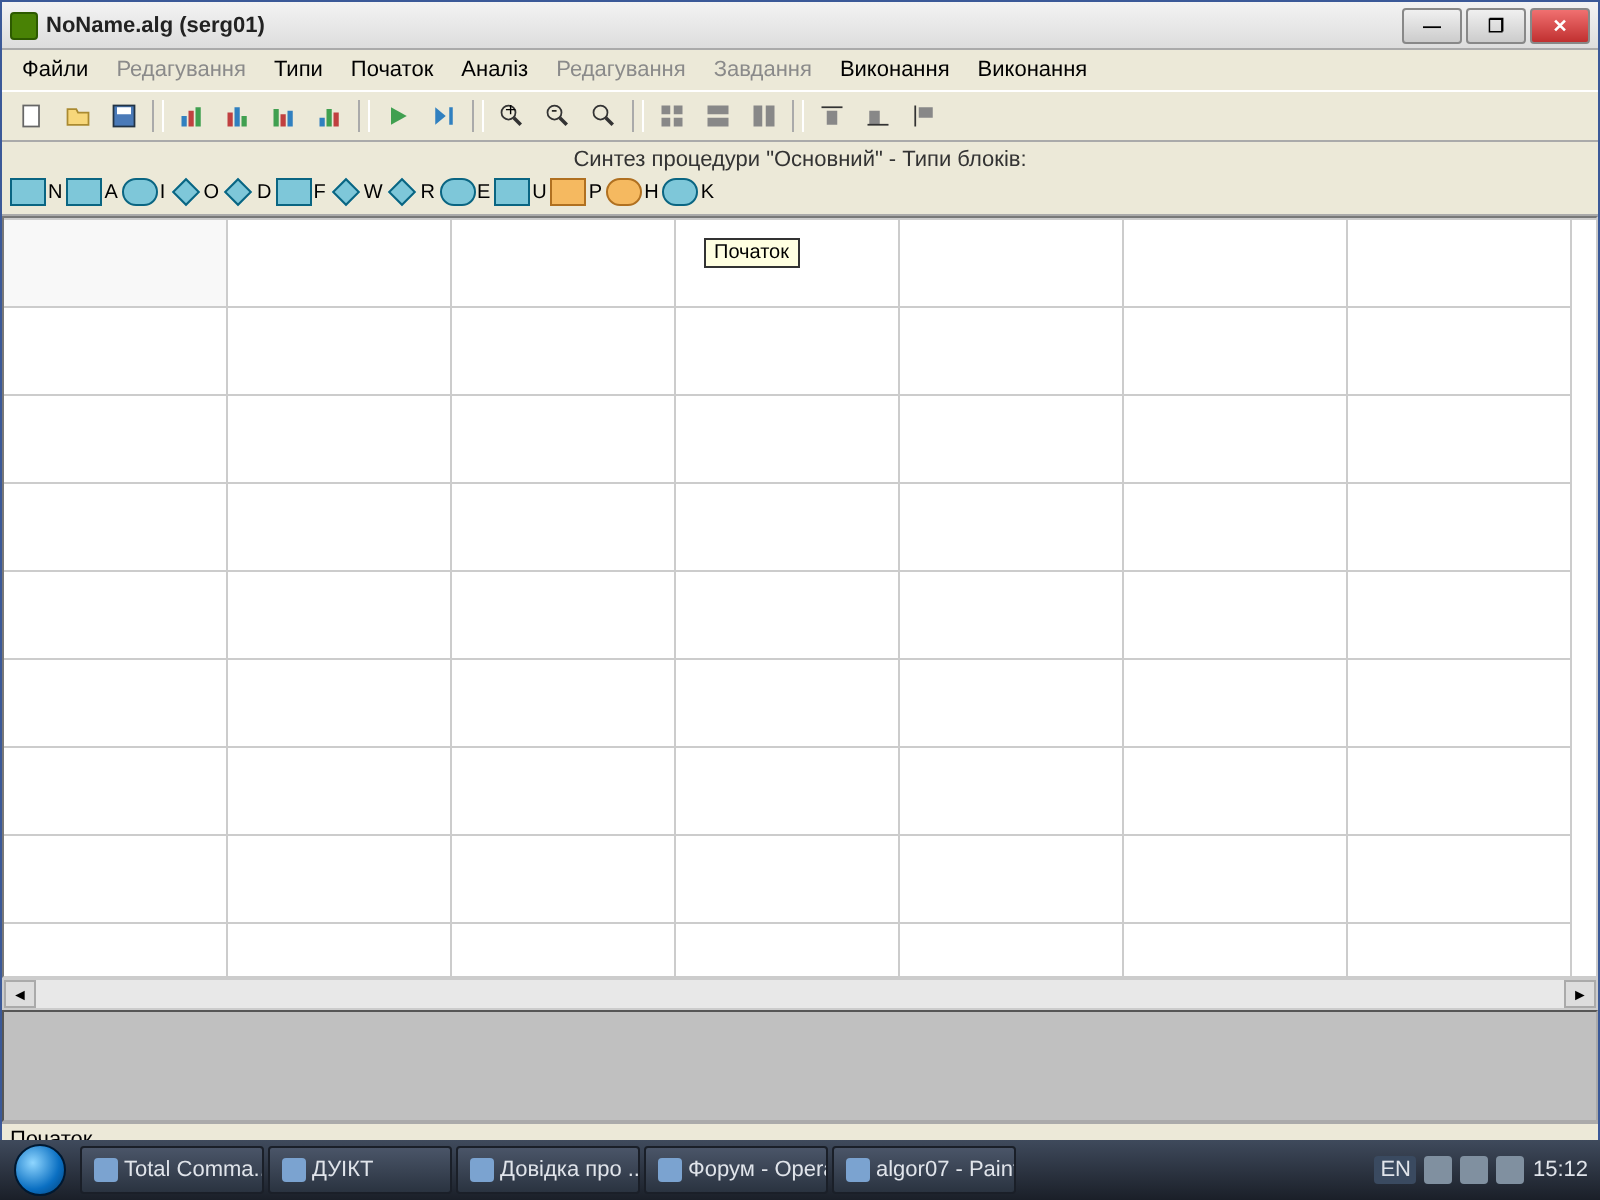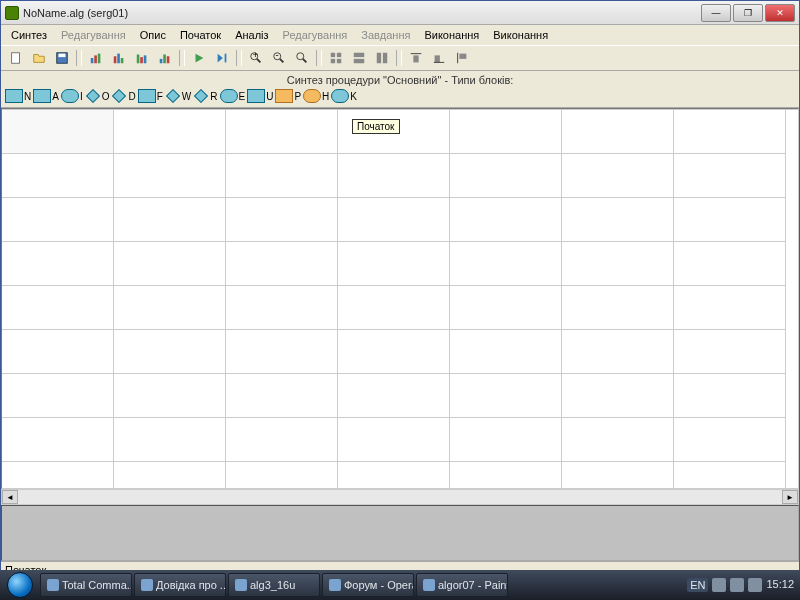--- a/index.html
+++ b/index.html
@@ -1,18 +1,18 @@
 <!DOCTYPE html>
 <html><head>
 <meta charset="utf-8">
 <style>
 * { margin:0; padding:0; box-sizing:border-box; font-family:Tahoma,Arial,sans-serif; font-size:11px; }
 body { width:800px; height:600px; background:#d6d6d6; overflow:hidden; position:relative; }
 .window { width:800px; height:580px; background:#ece9d8; display:flex; flex-direction:column; border:1px solid #3b5998; }
-.titlebar { height:24px; background:linear-gradient(#f3f3f3,#ddd); display:flex; align-items:center; padding:0 4px; border-bottom:1px solid #aaa; }
+.titlebar { height:24px; background:linear-gradient(#f3f3f3,#ddd); display:flex; align-items:center; padding:0 4px; border-bottom:1px solid #aaa;font-weight:bold; }
 .titlebar .icon { width:14px; height:14px; background:#498205; border:1px solid #2d5a00; margin-right:4px; border-radius:2px; }
 .titlebar .title { flex:1; color:#222; }
 .winbtns { display:flex; gap:2px; }
 .winbtn { width:30px; height:18px; background:linear-gradient(#f0f0f0,#ccc); border:1px solid #888; border-radius:2px; display:flex; align-items:center; justify-content:center; font-size:9px; }
 .winbtn.close { background:linear-gradient(#f07070,#c03030); color:#fff; }
 .menubar { display:flex; padding:2px 4px; gap:2px; background:#ece9d8; }
 .menuitem { padding:2px 6px; cursor:pointer; }
 .menuitem.disabled { color:#8a8a8a; }
 .toolbar { display:flex; padding:2px 4px; gap:1px; border-top:1px solid #fff; border-bottom:1px solid #aaa; background:#ece9d8; }
 .tbtn { width:22px; height:20px; display:flex; align-items:center; justify-content:center; border:1px solid transparent; }
@@ -34,42 +34,42 @@
 .tooltip { position:absolute; top:10px; left:350px; background:#ffffe1; border:1px solid #333; padding:1px 4px; font-size:10px; }
 .scroll { height:16px; background:#e8e8e8; border:1px solid #ccc; display:flex; }
 .scroll .arrow { width:16px; height:14px; background:#ddd; border:1px solid #aaa; display:flex; align-items:center; justify-content:center; font-size:8px; }
 .lower { height:56px; background:#c0c0c0; border:1px inset #aaa; }
 .status { height:18px; background:#ece9d8; border-top:1px solid #aaa; padding:2px 4px; }
 .taskbar { position:absolute; bottom:0; left:0; width:800px; height:30px; background:linear-gradient(#3f4a5c,#1a1f28); display:flex; align-items:center; padding:0 2px; gap:2px; }
 .startorb { width:36px; height:28px; display:flex; align-items:center; justify-content:center; }
 .startorb .orb { width:26px; height:26px; border-radius:50%; background:radial-gradient(circle at 35% 35%,#8fd6ff,#0a6fc2 60%,#033e73); border:1px solid #001830; }
 .tbitem { height:24px; padding:0 6px; background:linear-gradient(#4a5568,#2a3340); border:1px solid #1a1f28; border-radius:2px; display:flex; align-items:center; gap:3px; color:#e0e4ea; font-size:10px; width:92px; overflow:hidden; white-space:nowrap; }
 .tbitem .ic { width:12px; height:12px; background:#7ba3d0; border-radius:2px; flex-shrink:0; }
-.tray { margin-left:auto; display:flex; gap:4px; color:#e0e4ea; font-size:10px; padding:0 4px; }
+.tray { margin-left:auto; display:flex; align-items:center; gap:4px; color:#e0e4ea; font-size:10px; padding:0 4px; }
 .tray .ic { width:14px; height:14px; background:#8090a0; border-radius:2px; }
 .tray .lang { background:#3a4a60; padding:1px 3px; border-radius:2px; }
 </style>
 </head>
 <body>
 
 <div class="window">
   <div class="titlebar">
     <div class="icon"></div>
     <div class="title">NoName.alg (serg01)</div>
     <div class="winbtns">
       <div class="winbtn">—</div>
       <div class="winbtn">❐</div>
       <div class="winbtn close">✕</div>
     </div>
   </div>
 
   <div class="menubar">
-    <div class="menuitem">Синтез</div>
+    <div class="menuitem">Файли</div>
     <div class="menuitem disabled">Редагування</div>
-    <div class="menuitem">Опис</div>
+    <div class="menuitem">Типи</div>
     <div class="menuitem">Початок</div>
     <div class="menuitem">Аналіз</div>
     <div class="menuitem disabled">Редагування</div>
     <div class="menuitem disabled">Завдання</div>
     <div class="menuitem">Виконання</div>
     <div class="menuitem">Виконання</div>
   </div>
 
   <div class="toolbar">
     <div class="tbtn">
@@ -335,25 +335,25 @@
 <div class="taskbar">
   <div class="startorb">
       <div class="orb"></div>
     </div>
   <div class="tbitem">
       <div class="ic"></div>
       <span>Total Comma...</span>
     </div>
   <div class="tbitem">
       <div class="ic"></div>
+      <span>ДУIКТ</span>
+    </div>
+  <div class="tbitem">
+      <div class="ic"></div>
       <span>Довідка про ...</span>
-    </div>
-  <div class="tbitem">
-      <div class="ic"></div>
-      <span>alg3_16u</span>
     </div>
   <div class="tbitem">
       <div class="ic"></div>
       <span>Форум - Opera</span>
     </div>
   <div class="tbitem">
       <div class="ic"></div>
       <span>algor07 - Paint</span>
     </div>
   <div class="tray">

